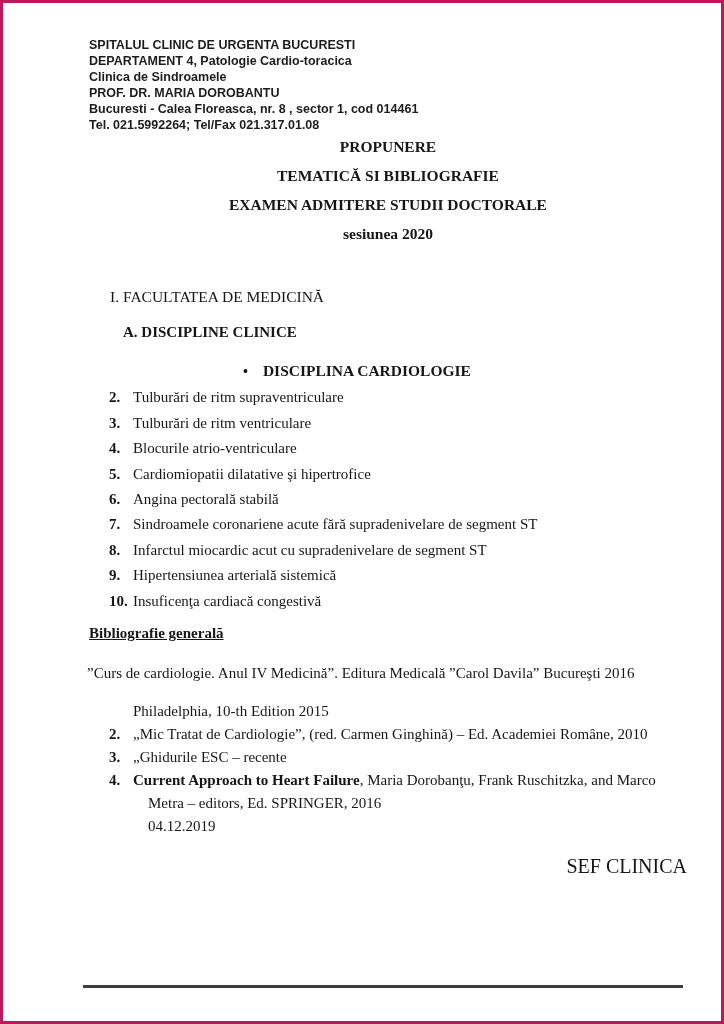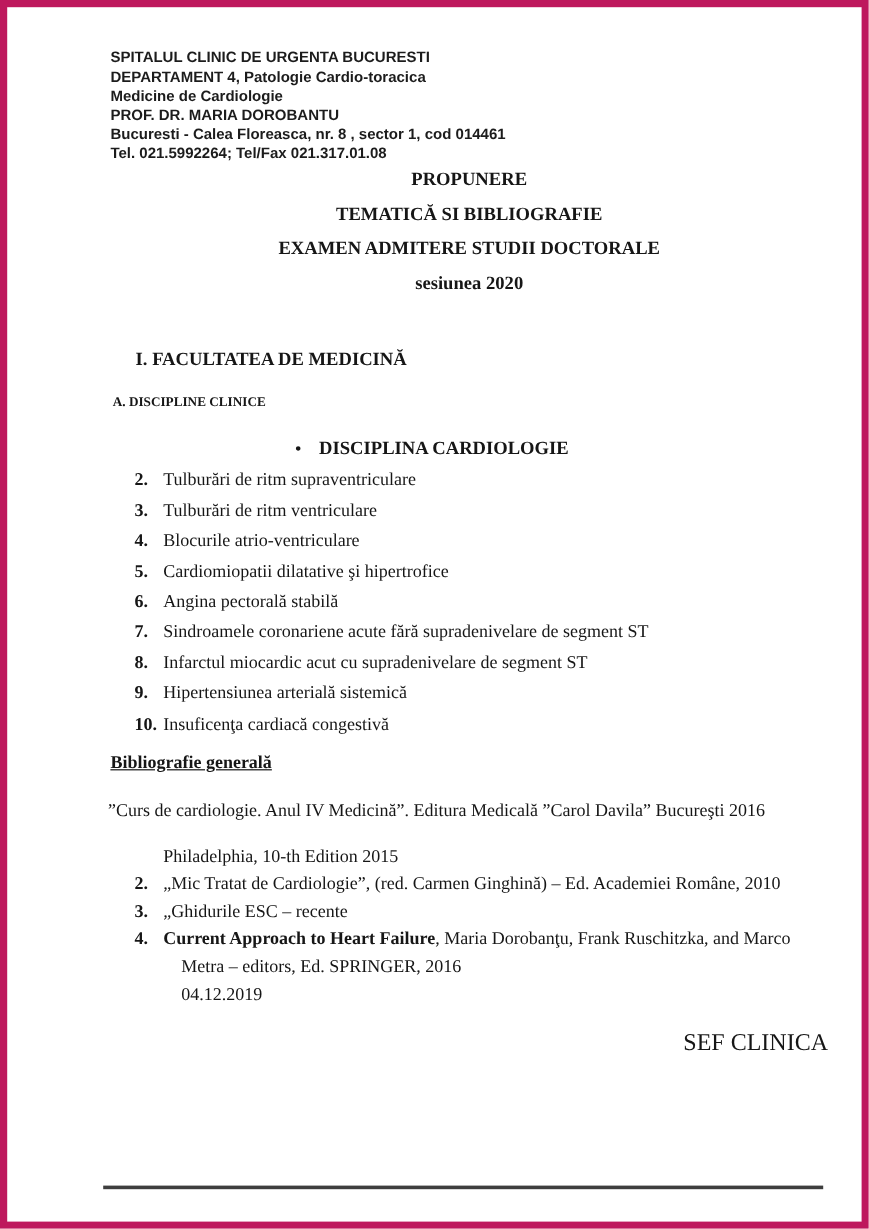--- a/index.html
+++ b/index.html
@@ -5,21 +5,21 @@
   html, body { margin: 0; padding: 0; background: #ffffff; }
   .page {
     position: relative;
     width: 724px;
     height: 1024px;
     background: #ffffff;
     overflow: hidden;
     color: #161616;
     font-family: "Liberation Serif", serif;
     box-sizing: border-box;
-    border: 6px solid #be185d;
+    border: 3px solid #be185d;
   }
   
   .letterhead {
     padding-top: 35px;
     margin-left: 86px;
     font-family: "Liberation Sans", sans-serif;
     font-weight: bold;
     font-size: 12.5px;
     line-height: 15.9px;
     color: #1c1c1c;
@@ -30,25 +30,25 @@
     width: 598px;
     margin-top: 6px;
     text-align: center;
     font-weight: bold;
     font-size: 15.5px;
   }
   .title-line { line-height: 15.5px; margin: 0 0 13.5px 0; }
   
   .h-faculty {
     margin: 47px 12px 0 107px;
-    font-weight: bold; font-size: 15.5px; line-height: 15.5px;
+    font-weight: normal; font-size: 15.5px; line-height: 15.5px;
   }
   .h-section {
-    margin: 21px 0 0 88px;
-    font-weight: bold; font-size: 11px; line-height: 15.5px;
+    margin: 21px 0 0 120px;
+    font-weight: bold; font-size: 15px; line-height: 15.5px;
   }
   .h-discipline {
     margin: 22px 0 0 240px;
     font-weight: bold; font-size: 15.5px; line-height: 15.5px;
   }
   .h-discipline .bullet { margin-right: 15px; font-size: 14px; }
   
   .topics { margin: 6px 0 0 106px; font-size: 15px; }
   .topic  { line-height: 25.4px; }
   .topic .num { display: inline-block; width: 24px; font-weight: bold; }
@@ -78,21 +78,21 @@
   }
 </style>
 </head>
 <body>
 
 <div class="page">
 
   <div class="letterhead">
     <div>SPITALUL CLINIC DE URGENTA BUCURESTI</div>
     <div>DEPARTAMENT 4, Patologie Cardio-toracica</div>
-    <div>Medicine de Cardiologie</div>
+    <div>Clinica de Sindroamele</div>
     <div>PROF. DR. MARIA DOROBANTU</div>
     <div>Bucuresti - Calea Floreasca, nr. 8 , sector 1, cod 014461</div>
     <div>Tel. 021.5992264; Tel/Fax 021.317.01.08</div>
   </div>
 
   <div class="titles">
     <div class="title-line">PROPUNERE</div>
     <div class="title-line">TEMATICĂ SI BIBLIOGRAFIE</div>
     <div class="title-line">EXAMEN ADMITERE STUDII DOCTORALE</div>
     <div class="title-line">sesiunea 2020</div>

